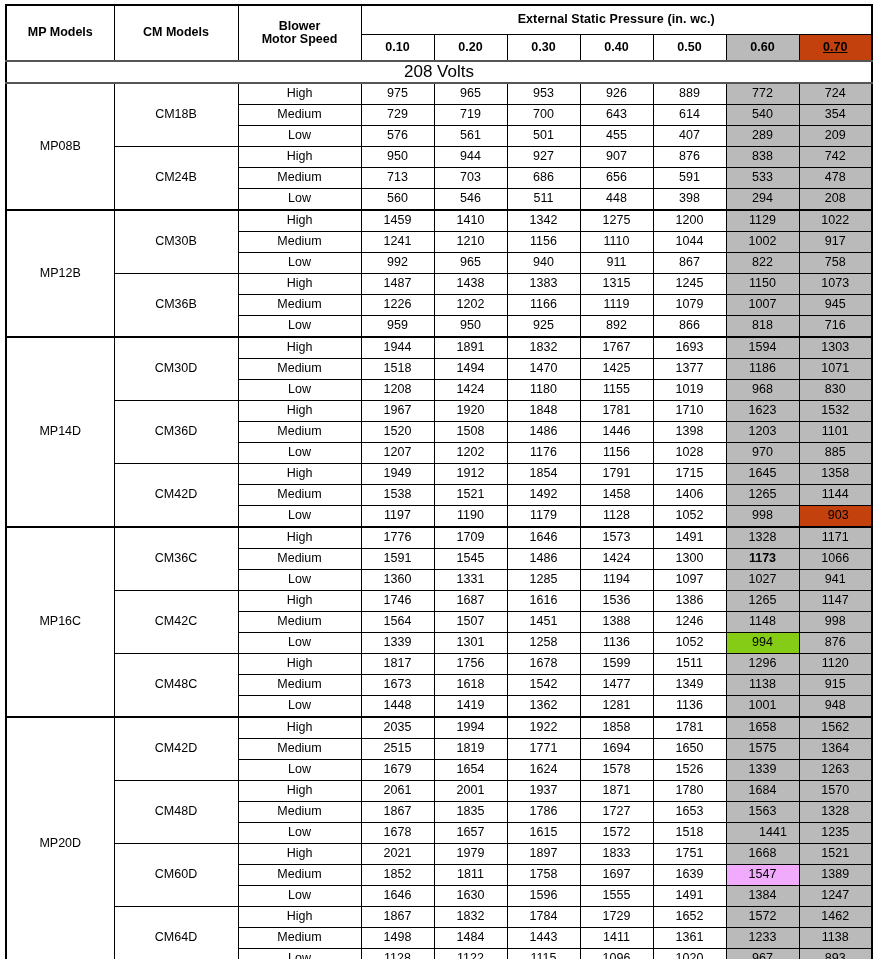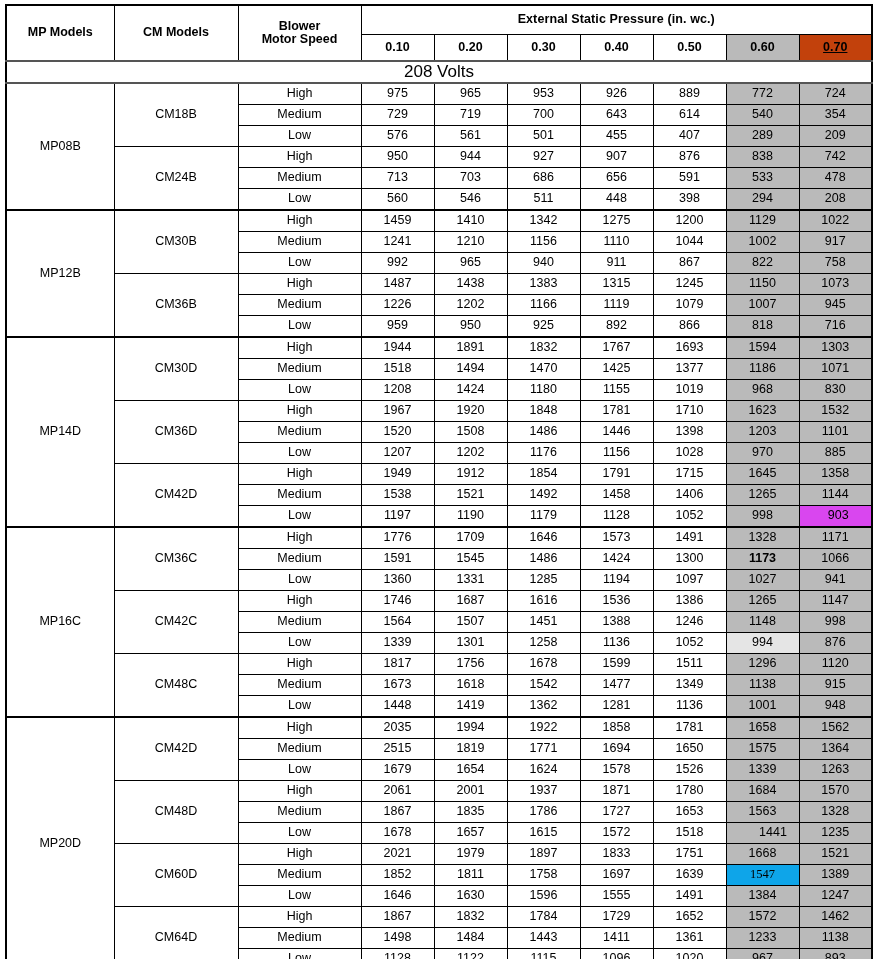--- a/index.html
+++ b/index.html
@@ -337,21 +337,21 @@
           <td class="val shade" style="background: rgb(186, 186, 186);">1144</td>
         </tr>
         <tr class="drow">
           <td class="speed-cell">Low</td>
           <td class="val">1197</td>
           <td class="val">1190</td>
           <td class="val">1179</td>
           <td class="val">1128</td>
           <td class="val">1052</td>
           <td class="val shade" style="background: rgb(186, 186, 186);">998</td>
-          <td class="val shade" style="background: #d946ef; padding-left: 6px;">903</td>
+          <td class="val shade" style="background: #c2410c; padding-left: 6px;">903</td>
         </tr>
         <tr class="drow grp-top">
           <td class="mp-cell" rowspan="9">MP16C</td>
           <td class="cm-cell" rowspan="3">CM36C</td>
           <td class="speed-cell">High</td>
           <td class="val">1776</td>
           <td class="val">1709</td>
           <td class="val">1646</td>
           <td class="val">1573</td>
           <td class="val">1491</td>
@@ -399,21 +399,21 @@
           <td class="val shade" style="background: rgb(186, 186, 186);">1148</td>
           <td class="val shade" style="background: rgb(186, 186, 186);">998</td>
         </tr>
         <tr class="drow">
           <td class="speed-cell">Low</td>
           <td class="val">1339</td>
           <td class="val">1301</td>
           <td class="val">1258</td>
           <td class="val">1136</td>
           <td class="val">1052</td>
-          <td class="val shade" style="background: #e5e5e5;">994</td>
+          <td class="val shade" style="background: #84cc16;">994</td>
           <td class="val shade" style="background: rgb(186, 186, 186);">876</td>
         </tr>
         <tr class="drow sub-top">
           <td class="cm-cell" rowspan="3">CM48C</td>
           <td class="speed-cell">High</td>
           <td class="val">1817</td>
           <td class="val">1756</td>
           <td class="val">1678</td>
           <td class="val">1599</td>
           <td class="val">1511</td>
@@ -514,21 +514,21 @@
           <td class="val shade" style="background: rgb(186, 186, 186);">1668</td>
           <td class="val shade" style="background: rgb(186, 186, 186);">1521</td>
         </tr>
         <tr class="drow">
           <td class="speed-cell">Medium</td>
           <td class="val">1852</td>
           <td class="val">1811</td>
           <td class="val">1758</td>
           <td class="val">1697</td>
           <td class="val">1639</td>
-          <td class="val shade" style="background: #0ea5e9; font-family: Liberation Serif, serif;">1547</td>
+          <td class="val shade" style="background: #f0abfc;">1547</td>
           <td class="val shade" style="background: rgb(186, 186, 186);">1389</td>
         </tr>
         <tr class="drow">
           <td class="speed-cell">Low</td>
           <td class="val">1646</td>
           <td class="val">1630</td>
           <td class="val">1596</td>
           <td class="val">1555</td>
           <td class="val">1491</td>
           <td class="val shade" style="background: rgb(186, 186, 186);">1384</td>

